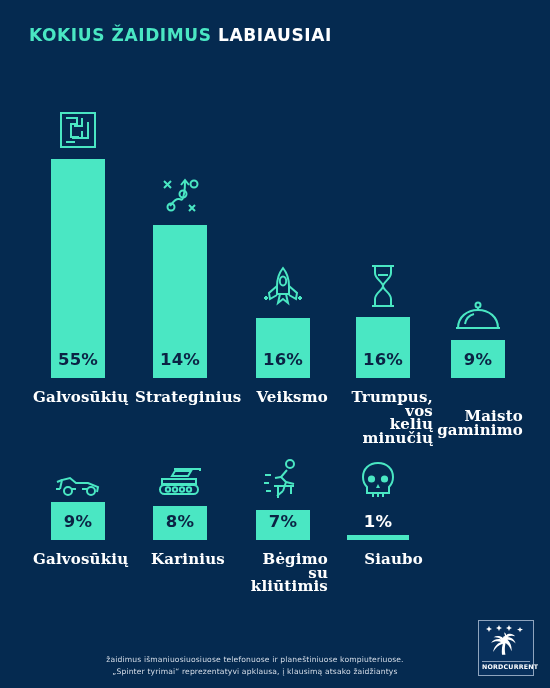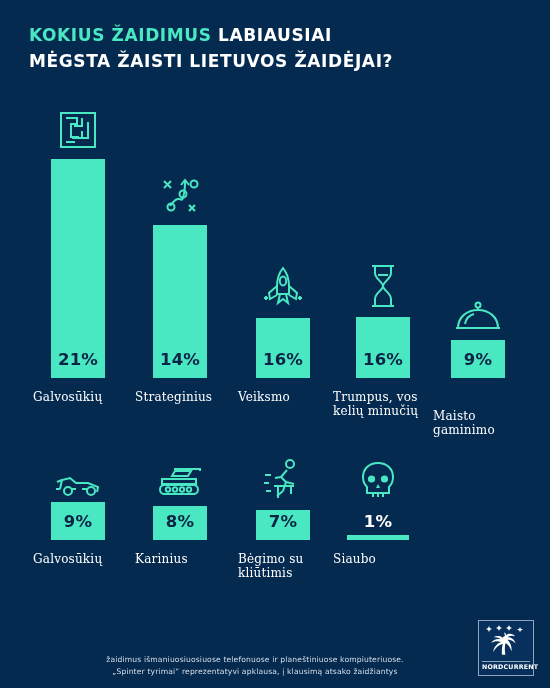--- a/index.html
+++ b/index.html
@@ -73,24 +73,24 @@
     color: #0B2344;
     letter-spacing: 0.2px;
   }
   .bar-value.outside {
     color: #FFFFFF;
   }
   .cat-label {
     position: absolute;
     left: 0;
     width: 100%;
-    text-align: left;
+    text-align: right;
     font-family: "DejaVu Serif", serif;
-    font-weight: normal;
-    font-size: 12px;
+    font-weight: bold;
+    font-size: 15px;
     color: #FFFFFF;
     line-height: 13.5px;
     letter-spacing: 0.2px;
   }
 
   
   .footnote {
     position: absolute;
     left: 60px;
     top: 654px;
@@ -137,38 +137,37 @@
 </style>
 </head>
 <body>
 
 <div class="canvas">
 
   <div class="title-block">
     <div class="title-line">
       <span class="title-accent">KOKIUS ŽAIDIMUS</span><span> </span><span>LABIAUSIAI</span>
     </div>
-    <div class="title-line">MĖGSTA ŽAISTI LIETUVOS ŽAIDĖJAI?</div>
   </div>
 
   <div class="plot">
 
     <div class="col" style="left:33px; top:108px; width:90px; height:300px;">
       <div class="icon-wrap" style="top:0px; height:42px;">
         <svg width="40" height="40" viewBox="0 0 40 40" fill="none" stroke="#4AE7C3" stroke-width="2">
           <rect x="3" y="3" width="34" height="34"></rect>
           <path d="M8 8h11v6h-6v13h8"></path>
           <path d="M24 8v8h-8"></path>
           <path d="M30 12v16H14"></path>
           <path d="M24 21v7"></path>
           <path d="M8 32h9"></path>
         </svg>
       </div>
       <div class="bar" style="left:18px; top:51px; width:54px; height:219px;"></div>
-      <div class="bar-value" style="top:242px;">21%</div>
+      <div class="bar-value" style="top:242px;">55%</div>
       <div class="cat-label" style="top:283px;">Galvosūkių</div>
     </div>
 
     <div class="col" style="left:135px; top:108px; width:90px; height:300px;">
       <div class="icon-wrap" style="top:62px; height:48px;">
         <svg width="46" height="46" viewBox="0 0 46 46" fill="none" stroke="#4AE7C3" stroke-width="2">
           <path d="M25 28c-6-3-9 2-12 6"></path>
           <path d="M25 28c3-5 3-12 3-19"></path>
           <path d="M24 13l4-5 4 5"></path>
           <circle cx="26" cy="22" r="3.5"></circle>

